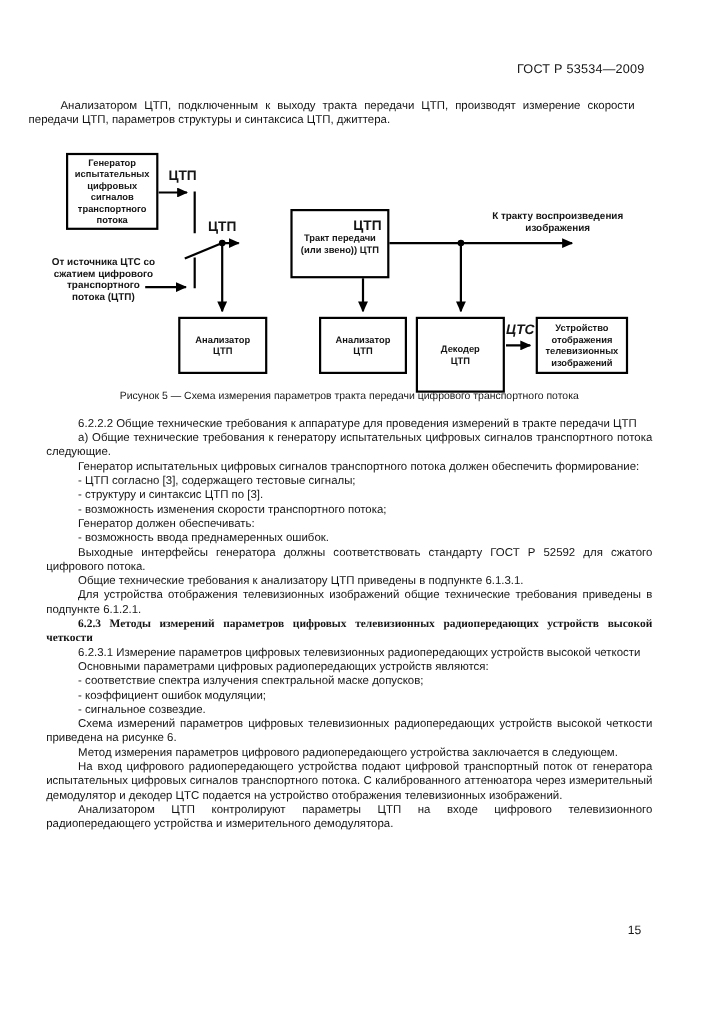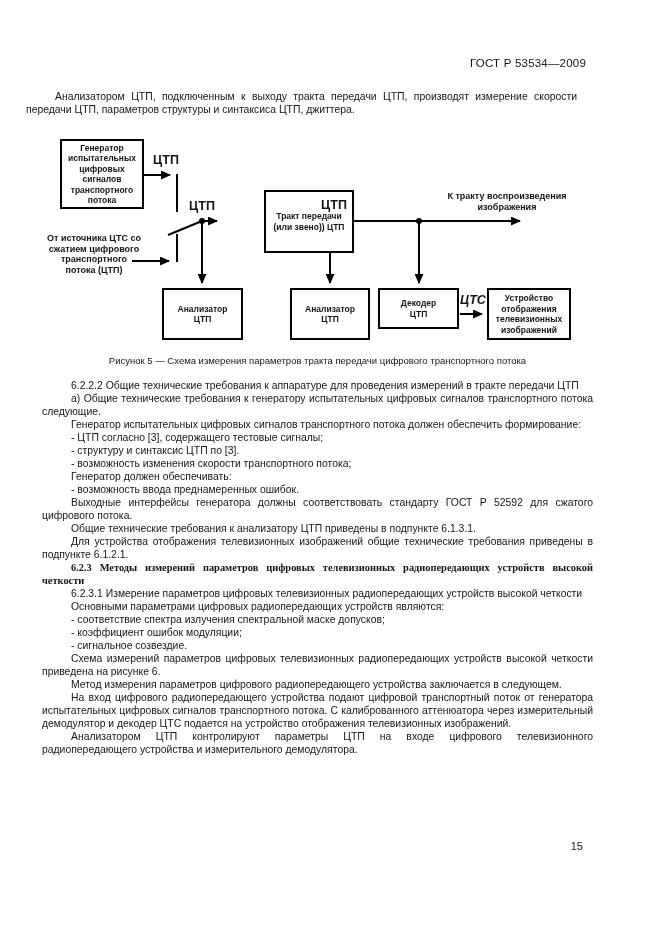--- a/index.html
+++ b/index.html
@@ -24,21 +24,21 @@
   .dbox {
     position:absolute; box-sizing:border-box; border:2px solid #000; background:#fff;
     display:flex; align-items:center; justify-content:center; text-align:center;
     font-weight:bold; font-size:8.5px; line-height:10.5px; padding:1px 3px;
   }
   .dbox.narrowpad { padding:17px 12px; }
   .box-generator { left:60px; top:4px;   width:84px; height:70px; }
   .box-tract     { left:222px; top:55px; width:90px; height:63px;margin-left:42px; }
   .box-an1       { left:162px; top:153px; width:81px; height:52px; }
   .box-an2       { left:290px; top:153px; width:80px; height:52px; }
-  .box-decoder   { left:378px; top:153px; width:81px; height:41px; }
+  .box-decoder   { left:378px; top:153px; width:81px; height:69px; }
   .box-display   { left:487px; top:153px; width:84px; height:52px; }
   .dlabel-big { position:absolute; font-weight:bold; font-size:12.5px; text-align:center; }
   .lab-ctp1 { left:146px; top:18px;  width:40px; }
   .lab-ctp2 { left:182px; top:64px;  width:40px; }
   .lab-ctp3 { left:314px; top:63px;  width:40px; }
   .lab-cts  { left:457px; top:158px; width:32px;font-style:italic; }
   .dlabel {
     position:absolute; font-weight:bold; font-size:9px; line-height:10.5px; text-align:center;
   }
   .lab-source   { left:46px;  top:98px; width:96px; }

